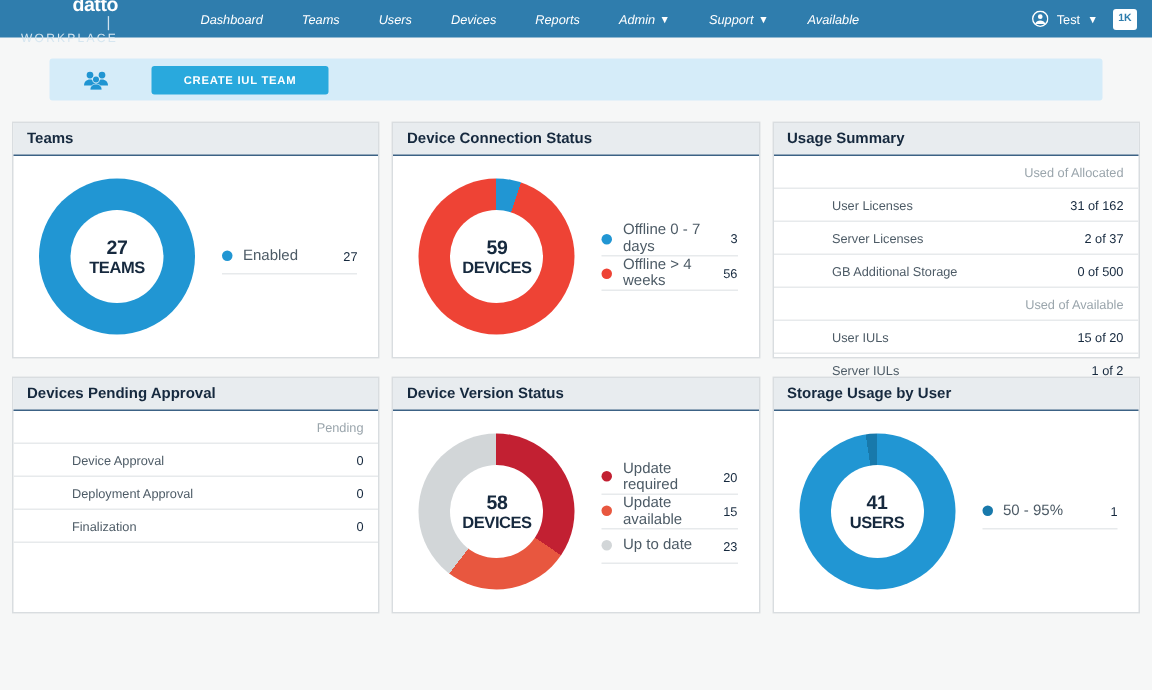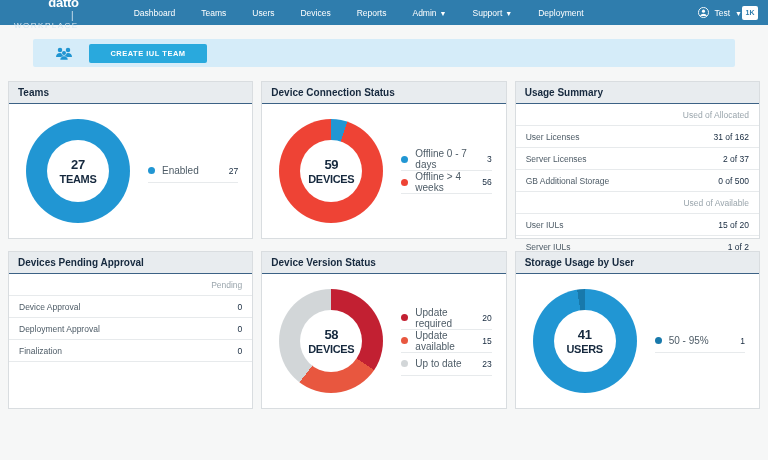--- a/index.html
+++ b/index.html
@@ -6,33 +6,33 @@
   html,body { width:768px; height:460px; }
   body { font-family:"Liberation Sans", sans-serif; background:#f6f7f7; overflow:hidden; }
 
   
   .navbar { height:25px; background:#2f7dad; display:flex; align-items:center; color:#fff; padding:0 10px; }
   .logo { display:flex; align-items:flex-end; margin-left:4px;flex-direction:column; }
   .logo-main { font-size:13px; font-weight:700; letter-spacing:-0.3px; }
   .logo-sep { margin:0 5px; font-weight:300; color:#cfe2ee; font-size:10px; }
   .logo-sub { font-size:8px; letter-spacing:1.5px; color:#d6e6f0; font-weight:400; }
   .nav-items { display:flex; margin-left:42px; }
-  .nav-item { font-size:8.5px; color:#fff; padding:0 13px; cursor:pointer; display:flex; align-items:center; gap:3px; }
+  .nav-item { font-size:8.5px; color:#fff; padding:0 13px; cursor:pointer; display:flex; align-items:center; gap:3px;font-style:italic; }
   .caret { font-size:7px; line-height:1; position:relative; top:0.5px; }
-  .nav-right { margin-left:auto; display:flex; align-items:center; gap:0; }
+  .nav-right { margin-left:auto; display:flex; align-items:center; gap:10px; }
   .user-menu { display:flex; align-items:center; gap:5px; font-size:8.5px; cursor:pointer; }
   .user-icon svg { display:block; }
   .app-badge { width:16px; height:14px; background:#fff; color:#2f7dad; border-radius:2px; font-size:7px; font-weight:700; display:flex; align-items:center; justify-content:center; cursor:pointer; }
 
   
   .banner-wrap { padding:14px 0 14px; }
   .banner { width:702px; margin:0 auto; height:28px; background:#d5ecf9; border-radius:2px; display:flex; align-items:center; }
   .banner-icon { margin:0 16px 0 22px; display:flex; }
   .banner-text { font-size:8.5px; color:#2095d2; flex:1; }
-  .banner-btn { background:#29a9dd; color:#fff; border:none; font-family:inherit; font-size:7.5px; font-weight:700; letter-spacing:0.5px; padding:5px 0; width:118px; text-align:center; border-radius:2px; margin-right:13px; cursor:pointer; }
+  .banner-btn { background:#29a9dd; color:#fff; border:none; font-family:inherit; font-size:7.5px; font-weight:700; letter-spacing:0.5px; padding:5px 0; width:118px; text-align:center; border-radius:2px; margin-right:13px; cursor:pointer;margin-left:12px; }
 
   
   .grid { display:grid; grid-template-columns:repeat(3, 1fr); grid-template-rows:158px 158px; gap:12px 8px; padding:0 8px; }
   .panel { background:#fff; border:1px solid #d9dde0; display:flex; flex-direction:column; }
   .panel-header { height:22px; line-height:21px; background:#e8ecef; border-bottom:1px solid #3c6285; padding:0 9px; font-size:10px; font-weight:700; color:#16293e; }
   .panel-body { flex:1; display:flex; align-items:center; }
 
   
   .donut-wrap { width:104px; height:104px; margin-left:17px; position:relative; flex-shrink:0; }
   .donut { width:104px; height:104px; border-radius:50%; }
@@ -45,21 +45,21 @@
   .legend-row { display:flex; align-items:center; height:23px; border-bottom:1px solid #e7eaec; }
   .legend-dot { width:7px; height:7px; border-radius:50%; margin-right:7px; flex-shrink:0; }
   .legend-label { font-size:10px; color:#4d5b66; flex:1; }
   .legend-value { font-size:8.5px; color:#16293e; }
 
   
   .table-body { flex:1; display:block; }
   .t-row { display:flex; align-items:center; height:22px; padding:0 10px; border-bottom:1px solid #e7eaec; }
   .t-head { justify-content:flex-end; }
   .t-head .t-val { color:#9aa5ac; font-size:8.5px; }
-  .t-label { flex:1; font-size:8.5px; color:#4d5b66; }
+  .t-label { flex:1; font-size:8.5px; color:#4d5b66;margin-left:29px; }
   .t-val { font-size:8.5px; color:#16293e; }
 </style>
 </head>
 <body>
 
 <div class="navbar">
   <div class="logo">
     <span class="logo-main">datto</span>
     <span class="logo-sep">|</span>
     <span class="logo-sub">WORKPLACE</span>
@@ -82,21 +82,21 @@
       </div>
     <div class="nav-item">
         <span>Admin</span>
         <span class="caret">▼</span>
       </div>
     <div class="nav-item">
         <span>Support</span>
         <span class="caret">▼</span>
       </div>
     <div class="nav-item">
-        <span>Deployment</span>
+        <span>Available</span>
       </div>
   </div>
   <div class="nav-right">
     <div class="user-menu">
       <span class="user-icon">
         <svg width="11" height="11" viewBox="0 0 24 24">
             <circle cx="12" cy="12" r="11" fill="none" stroke="#fff" stroke-width="2"></circle>
             <circle cx="12" cy="9" r="3.4" fill="#fff"></circle>
             <path d="M4.5 19.5c1.5-3.6 4.4-5 7.5-5s6 1.4 7.5 5" fill="#fff"></path>
           </svg>

